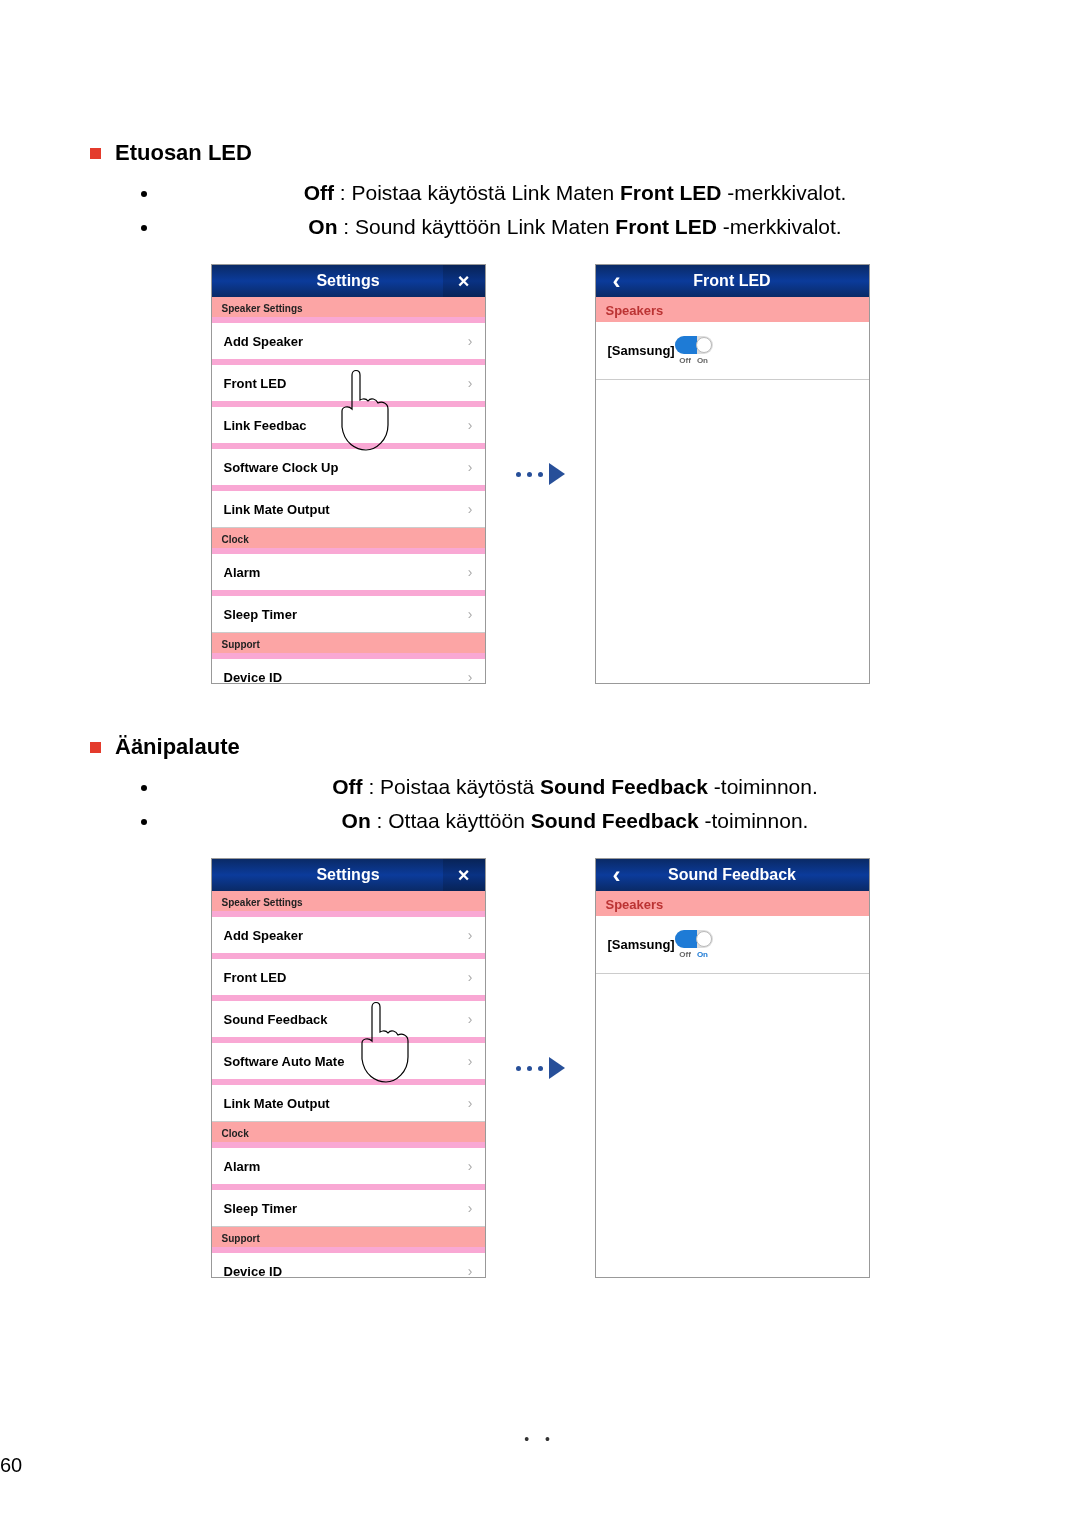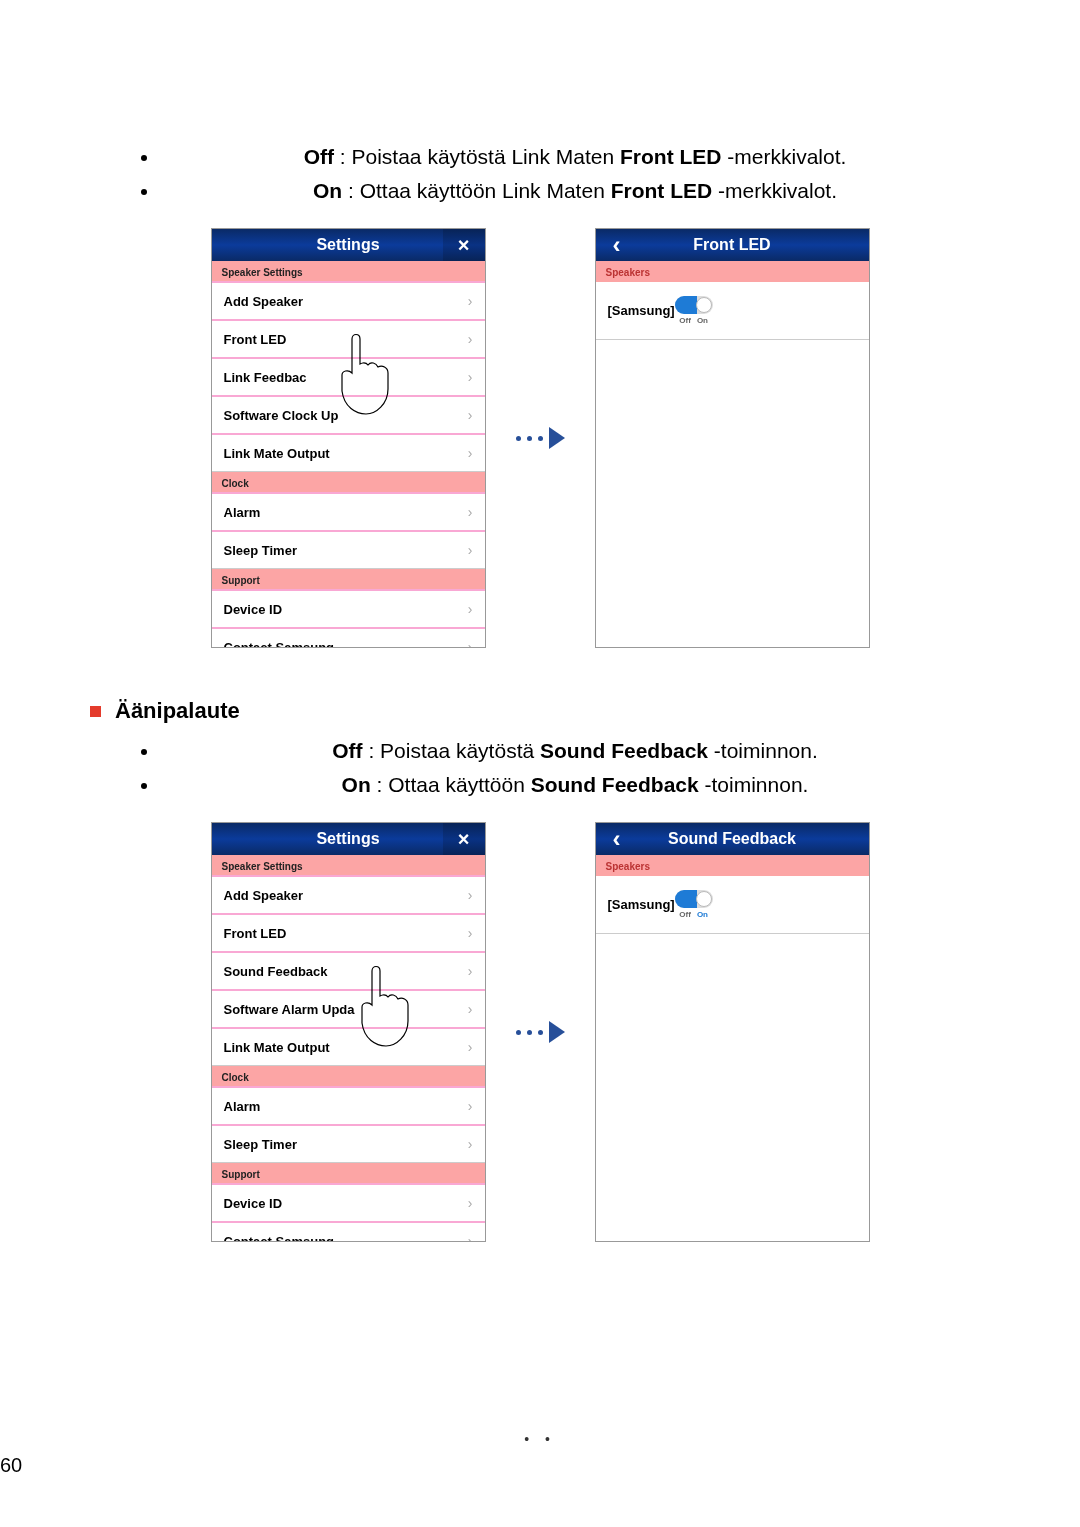--- a/index.html
+++ b/index.html
@@ -78,23 +78,23 @@
     font-size:24px;
     font-weight:bold;
   }
   .grouplabel {
     font-size:10px;
     font-weight:bold;
     color:#222;
     padding:6px 10px 4px 10px;
     background:#fca5a5;
   }
-  .grouplabel.sm { color:#b33; font-size:10px;}
+  .grouplabel.sm { color:#b33; font-size:13px;}
   .row {
-    border-top:2px solid #f9a8d4;
+    border-top:6px solid #f9a8d4;
     border-bottom:1px solid #ccc;
     margin-top:-1px;
     padding:10px 12px;
     display:flex;
     justify-content:space-between;
     align-items:center;
     font-weight:bold;
     font-size:13px;
     background:#fff;
   }
@@ -145,26 +145,30 @@
     font-size:14px;
     letter-spacing:6px;
     color:#333;
   }
   .phone-body{flex:1;overflow:hidden;position:relative;}
 </style>
 </head>
 <body>
 
 <div class="section">
+  <div class="sec-heading">
+    <span class="sq"></span>
+    <span>Etuosan LED</span>
+  </div>
   <ul class="bullets">
     <li>
       <span class="bold">Off</span><span> : Poistaa käytöstä Link Maten </span><span class="bold">Front LED</span><span> -merkkivalot.</span>
     </li>
     <li>
-      <span class="bold">On</span><span> : Ottaa käyttöön Link Maten </span><span class="bold">Front LED</span><span> -merkkivalot.</span>
+      <span class="bold">On</span><span> : Sound käyttöön Link Maten </span><span class="bold">Front LED</span><span> -merkkivalot.</span>
     </li>
   </ul>
 
   <div class="figrow">
 
     <div class="phone" style="position:relative;">
       <div class="titlebar">
         <span>Settings</span>
         <div class="close">×</div>
       </div>
@@ -280,21 +284,21 @@
           </div>
         <div class="row">
             <span>Front LED</span>
             <span class="chev">›</span>
           </div>
         <div class="row">
             <span>Sound Feedback</span>
             <span class="chev">›</span>
           </div>
         <div class="row">
-            <span>Software Alarm Upda</span>
+            <span>Software Auto Mate</span>
             <span class="chev">›</span>
           </div>
         <div class="row">
             <span>Link Mate Output</span>
             <span class="chev">›</span>
           </div>
         <div class="grouplabel">Clock</div>
         <div class="row">
             <span>Alarm</span>
             <span class="chev">›</span>

